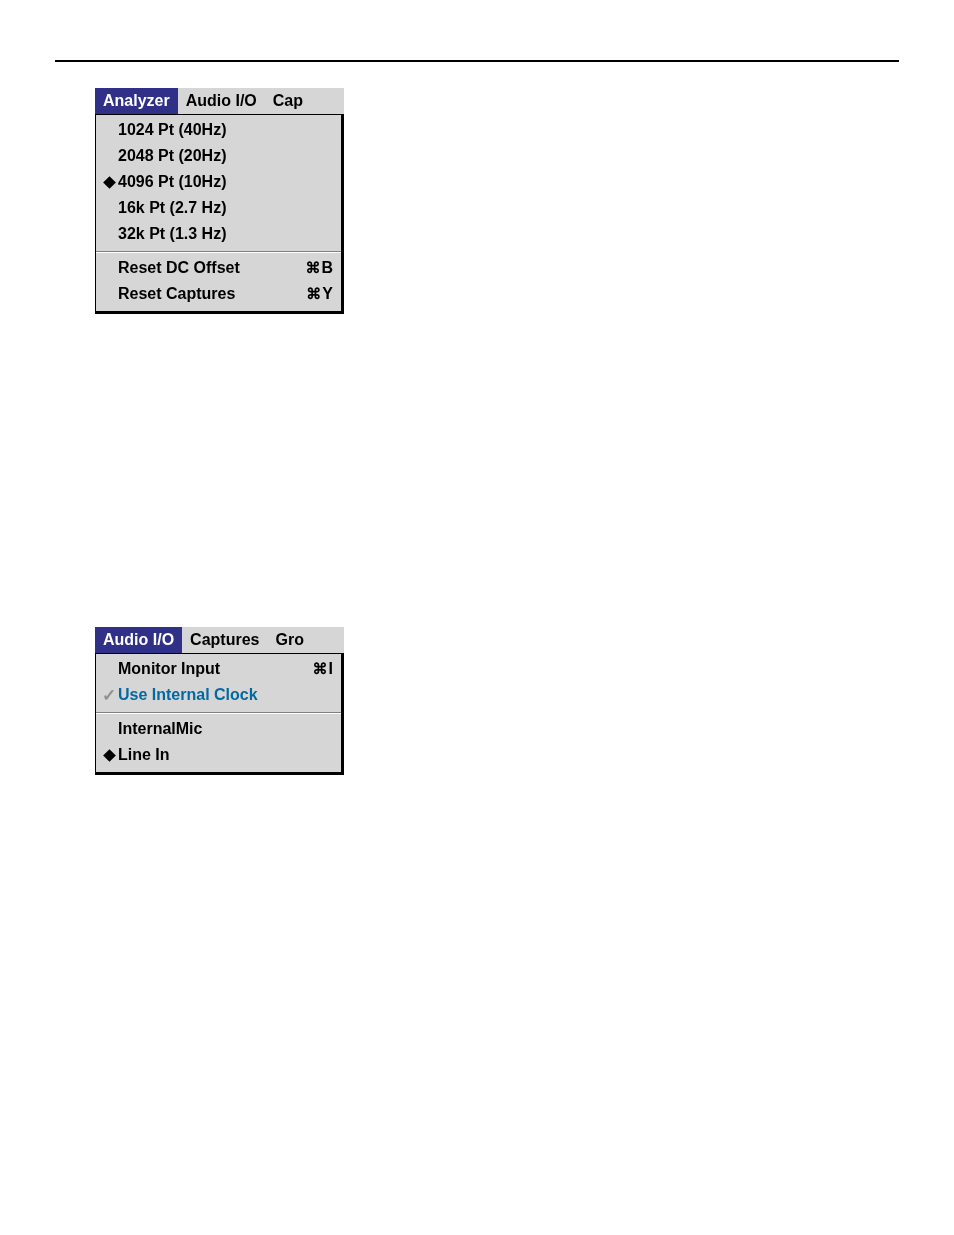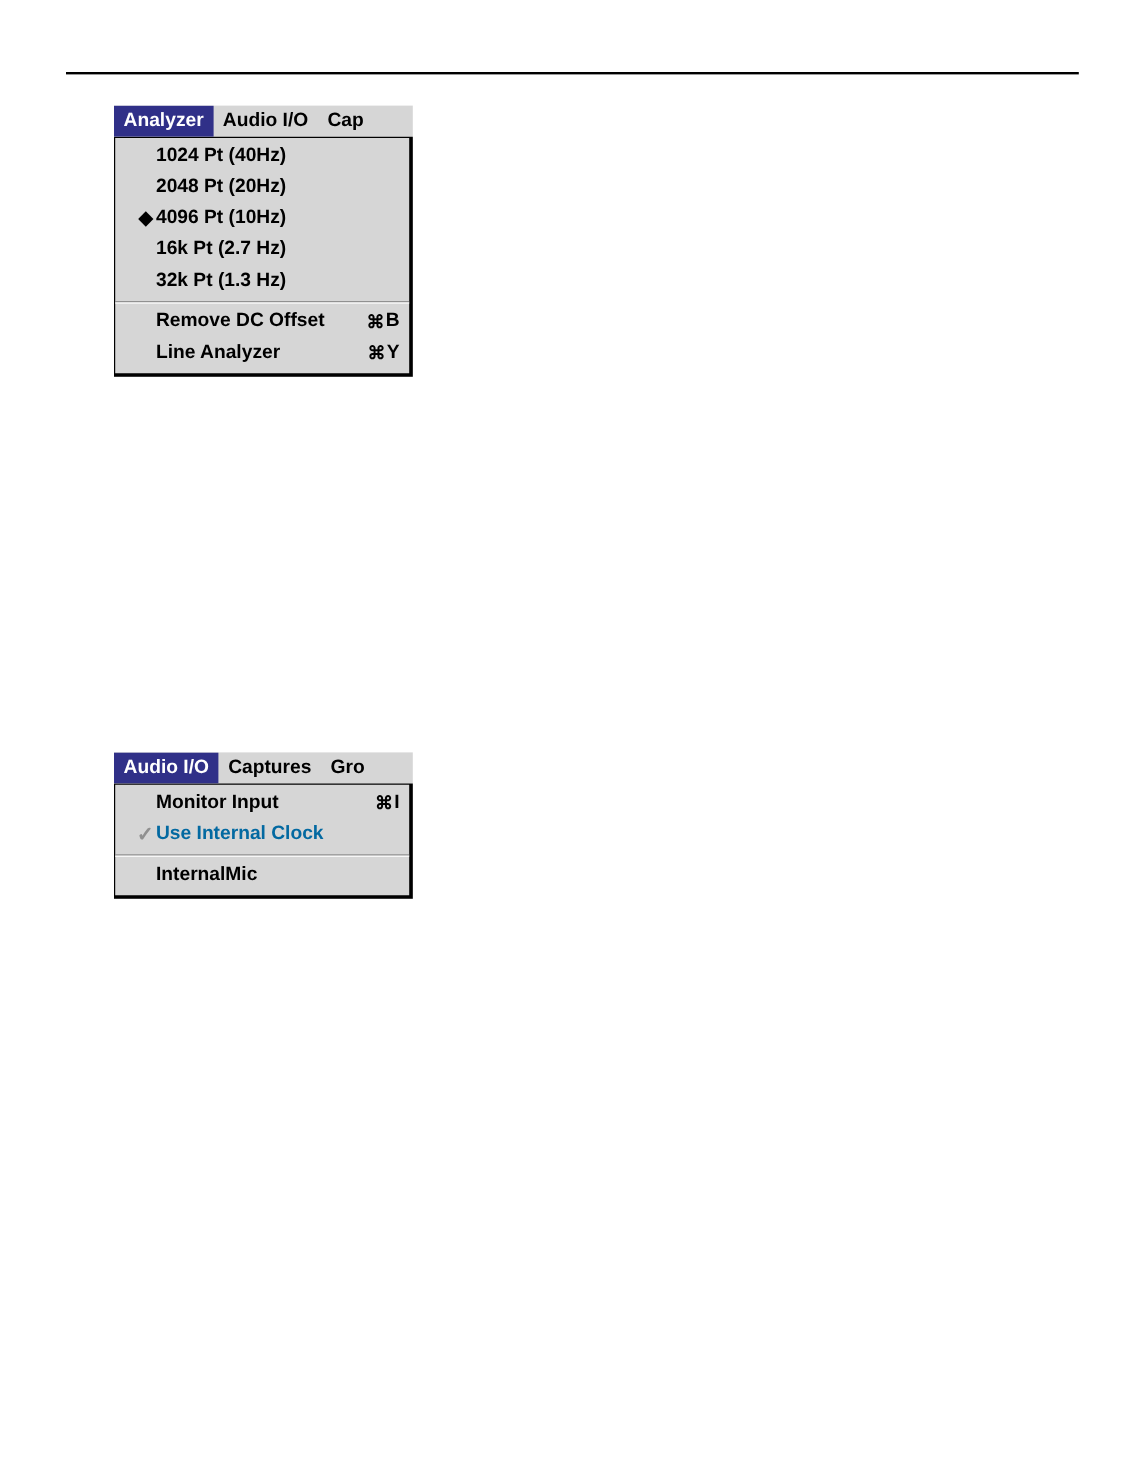--- a/index.html
+++ b/index.html
@@ -55,21 +55,20 @@
       color: #ffffff;
     }
     .dropdown {
       background: #d6d6d6;
       border: 1px solid #000000;
       border-right: 3px solid #000000;
       border-bottom: 3px solid #000000;
     }
     .menu-section {
       padding: 2px 0 4px 0;
-      margin-left: 12px;
     }
     .divider {
       height: 0;
       border-top: 1px solid #808080;
       border-bottom: 1px solid #ffffff;
     }
     .menu-item {
       display: flex;
       align-items: center;
       padding: 2px 8px 2px 4px;
@@ -143,29 +142,29 @@
       </div>
       <div class="menu-item">
         <span class="mark-col"></span>
         <span class="menu-label">32k  Pt (1.3 Hz)</span>
       </div>
     </div>
     <div class="divider"></div>
     <div class="menu-section">
       <div class="menu-item">
         <span class="mark-col"></span>
-        <span class="menu-label">Remove DC Offset</span>
+        <span class="menu-label">Reset DC Offset</span>
         <span class="shortcut">
           <span class="cmd-symbol">⌘</span>
           <span>B</span>
         </span>
       </div>
       <div class="menu-item">
         <span class="mark-col"></span>
-        <span class="menu-label">Line Analyzer</span>
+        <span class="menu-label">Reset Captures</span>
         <span class="shortcut">
           <span class="cmd-symbol">⌘</span>
           <span>Y</span>
         </span>
       </div>
     </div>
   </div>
 </div>
 
 <div class="menu-container-2">
@@ -190,15 +189,21 @@
           </span>
         <span class="menu-label">Use Internal Clock</span>
       </div>
     </div>
     <div class="divider"></div>
     <div class="menu-section">
       <div class="menu-item">
         <span class="mark-col"></span>
         <span class="menu-label">InternalMic</span>
       </div>
+      <div class="menu-item">
+        <span class="mark-col">
+            <span class="diamond"></span>
+          </span>
+        <span class="menu-label">Line In</span>
+      </div>
     </div>
   </div>
 </div>
 
 </body></html>

